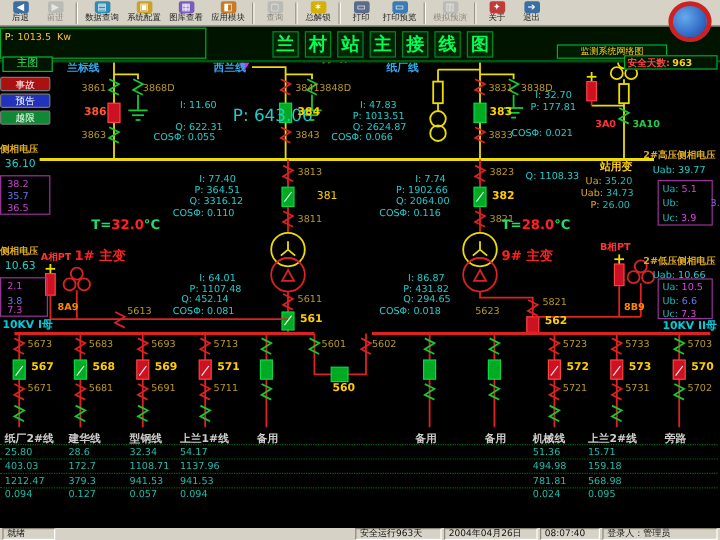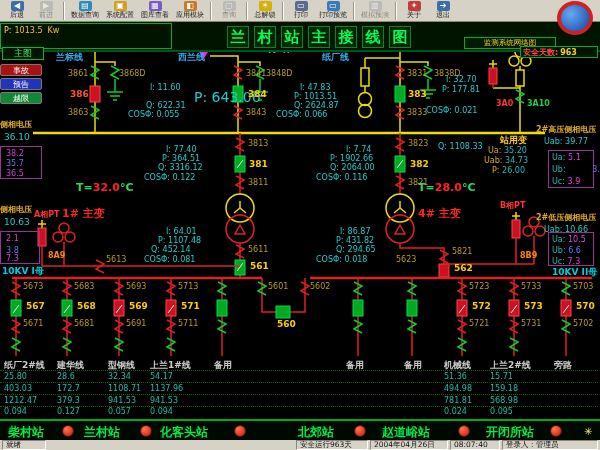--- a/index.html
+++ b/index.html
@@ -407,35 +407,35 @@
       <div class="dlabel" style="left: 536px; top: 126px; font-size: 8px; font-weight: bold; color: rgb(221, 170, 34);">2#高压侧相电压</div>
       <div class="dlabel" style="left: 544px; top: 138px; font-size: 8px; color: rgb(34, 204, 204);">Uab: 39.77</div>
       <div class="dlabel" style="left: 552px; top: 154px; font-size: 8px; color: rgb(187, 153, 34);"><span style="color: rgb(34, 187, 187);">Ua: </span><span style="color: rgb(221, 68, 221);">5.1</span></div>
       <div class="dlabel" style="left: 552px; top: 166px; font-size: 8px; color: rgb(187, 153, 34);"><span style="color: rgb(34, 187, 187);">Ub: </span><span style="color: rgb(102, 119, 255); margin-left: 24px;">3.1</span></div>
       <div class="dlabel" style="left: 552px; top: 178px; font-size: 8px; color: rgb(187, 153, 34);"><span style="color: rgb(34, 187, 187);">Uc: </span><span style="color: rgb(221, 68, 221);">3.9</span></div>
       <div class="dlabel" style="left: 76px; top: 182px; font-size: 11px; font-weight: bold; color: rgb(187, 153, 34);"><span style="color: rgb(34, 221, 102);">T=</span><span style="color: rgb(255, 34, 34);">32.0</span><span style="color: rgb(34, 221, 102);">°C</span></div>
       <div class="dlabel" style="left: 62px; top: 208px; font-size: 11px; font-weight: bold; color: rgb(255, 34, 34);">1# 主变</div>
       <div class="dlabel" style="left: 34px; top: 211px; font-size: 8px; font-weight: bold; color: rgb(255, 51, 51);">A相PT</div>
       <div class="dlabel" style="left: 48px; top: 252px; font-size: 8px; font-weight: bold; color: rgb(255, 136, 0);">8A9</div>
       <div class="dlabel" style="left: 248px; top: 140px; font-size: 8px; color: rgb(187, 153, 34);">3813</div>
-      <div class="dlabel" style="left: 249px; top: 160px; font-size: 9px; font-weight: bold; color: rgb(255, 204, 0);">381</div>
+      <div class="dlabel" style="left: 264px; top: 160px; font-size: 9px; font-weight: normal; color: rgb(255, 204, 0);">381</div>
       <div class="dlabel" style="left: 248px; top: 179px; font-size: 8px; color: rgb(187, 153, 34);">3811</div>
       <div class="dlabel" style="left: 166px; top: 146px; font-size: 8px; color: rgb(34, 204, 204);">I: 77.40</div>
       <div class="dlabel" style="left: 162px; top: 155px; font-size: 8px; color: rgb(34, 204, 204);">P: 364.51</div>
       <div class="dlabel" style="left: 158px; top: 164px; font-size: 8px; color: rgb(34, 204, 204);">Q: 3316.12</div>
-      <div class="dlabel" style="left: 144px; top: 174px; font-size: 8px; color: rgb(34, 204, 204);">COSΦ: 0.122</div>
+      <div class="dlabel" style="left: 144px; top: 174px; font-size: 8px; color: rgb(34, 204, 204);">COSΦ: 0.110</div>
       <div class="dlabel" style="left: 248px; top: 246px; font-size: 8px; color: rgb(187, 153, 34);">5611</div>
       <div class="dlabel" style="left: 250px; top: 262px; font-size: 9px; font-weight: bold; color: rgb(255, 204, 0);">561</div>
       <div class="dlabel" style="left: 166px; top: 228px; font-size: 8px; color: rgb(34, 204, 204);">I: 64.01</div>
       <div class="dlabel" style="left: 158px; top: 237px; font-size: 8px; color: rgb(34, 204, 204);">P: 1107.48</div>
       <div class="dlabel" style="left: 151px; top: 246px; font-size: 8px; color: rgb(34, 204, 204);">Q: 452.14</div>
       <div class="dlabel" style="left: 144px; top: 256px; font-size: 8px; color: rgb(34, 204, 204);">COSΦ: 0.081</div>
       <div class="dlabel" style="left: 106px; top: 256px; font-size: 8px; color: rgb(187, 153, 34);">5613</div>
       <div class="dlabel" style="left: 418px; top: 182px; font-size: 11px; font-weight: bold; color: rgb(187, 153, 34);"><span style="color: rgb(34, 221, 102);">T=</span><span style="color: rgb(255, 34, 34);">28.0</span><span style="color: rgb(34, 221, 102);">°C</span></div>
-      <div class="dlabel" style="left: 418px; top: 208px; font-size: 11px; font-weight: bold; color: rgb(255, 34, 34);">4# 主变</div>
+      <div class="dlabel" style="left: 418px; top: 208px; font-size: 11px; font-weight: bold; color: rgb(255, 34, 34);">9# 主变</div>
       <div class="dlabel" style="left: 500px; top: 202px; font-size: 8px; font-weight: bold; color: rgb(255, 51, 51);">B相PT</div>
       <div class="dlabel" style="left: 520px; top: 252px; font-size: 8px; font-weight: bold; color: rgb(255, 136, 0);">8B9</div>
       <div class="dlabel" style="left: 408px; top: 140px; font-size: 8px; color: rgb(187, 153, 34);">3823</div>
       <div class="dlabel" style="left: 410px; top: 160px; font-size: 9px; font-weight: bold; color: rgb(255, 204, 0);">382</div>
       <div class="dlabel" style="left: 408px; top: 179px; font-size: 8px; color: rgb(187, 153, 34);">3821</div>
       <div class="dlabel" style="left: 346px; top: 146px; font-size: 8px; color: rgb(34, 204, 204);">I: 7.74</div>
       <div class="dlabel" style="left: 330px; top: 155px; font-size: 8px; color: rgb(34, 204, 204);">P: 1902.66</div>
       <div class="dlabel" style="left: 330px; top: 164px; font-size: 8px; color: rgb(34, 204, 204);">Q: 2064.00</div>
       <div class="dlabel" style="left: 316px; top: 174px; font-size: 8px; color: rgb(34, 204, 204);">COSΦ: 0.116</div>
       <div class="dlabel" style="left: 452px; top: 248px; font-size: 8px; color: rgb(187, 153, 34);">5821</div>
@@ -522,35 +522,20 @@
       <div class="fval" style="left: 444px; top: 37px;">781.81</div>
       <div class="fval" style="left: 444px; top: 48px;">0.024</div>
       <div class="fname" style="left: 490px; top: 0px;">上兰2#线</div>
       <div class="fval" style="left: 490px; top: 13px;">15.71</div>
       <div class="fval" style="left: 490px; top: 25px;">159.18</div>
       <div class="fval" style="left: 490px; top: 37px;">568.98</div>
       <div class="fval" style="left: 490px; top: 48px;">0.095</div>
       <div class="fname" style="left: 554px; top: 0px;">旁路</div>
     </div>
 
-  <div id="station-nav">
-      <div class="snav" style="left: 8px;">柴村站</div>
-      <div class="sind" style="left: 62px;"></div>
-      <div class="snav" style="left: 84px;">兰村站</div>
-      <div class="sind" style="left: 140px;"></div>
-      <div class="snav" style="left: 160px;">化客头站</div>
-      <div class="sind" style="left: 234px;"></div>
-      <div class="snav" style="left: 298px;">北郊站</div>
-      <div class="sind" style="left: 354px;"></div>
-      <div class="snav" style="left: 382px;">赵道峪站</div>
-      <div class="sind" style="left: 458px;"></div>
-      <div class="snav" style="left: 486px;">开闭所站</div>
-      <div class="sind" style="left: 550px;"></div>
-      <div class="sstar" style="left: 584px;">✳</div>
-    </div>
 
   <div id="status-bar">
     <div class="sseg" style="left:2px;width:44px">就绪</div>
     <div class="sseg" style="left:296px;width:72px">安全运行963天</div>
     <div class="sseg" style="left:370px;width:78px">2004年04月26日</div>
     <div class="sseg" style="left:450px;width:50px">08:07:40</div>
     <div class="sseg" style="left:502px;width:96px">登录人：管理员</div>
   </div>
 </div>
 

